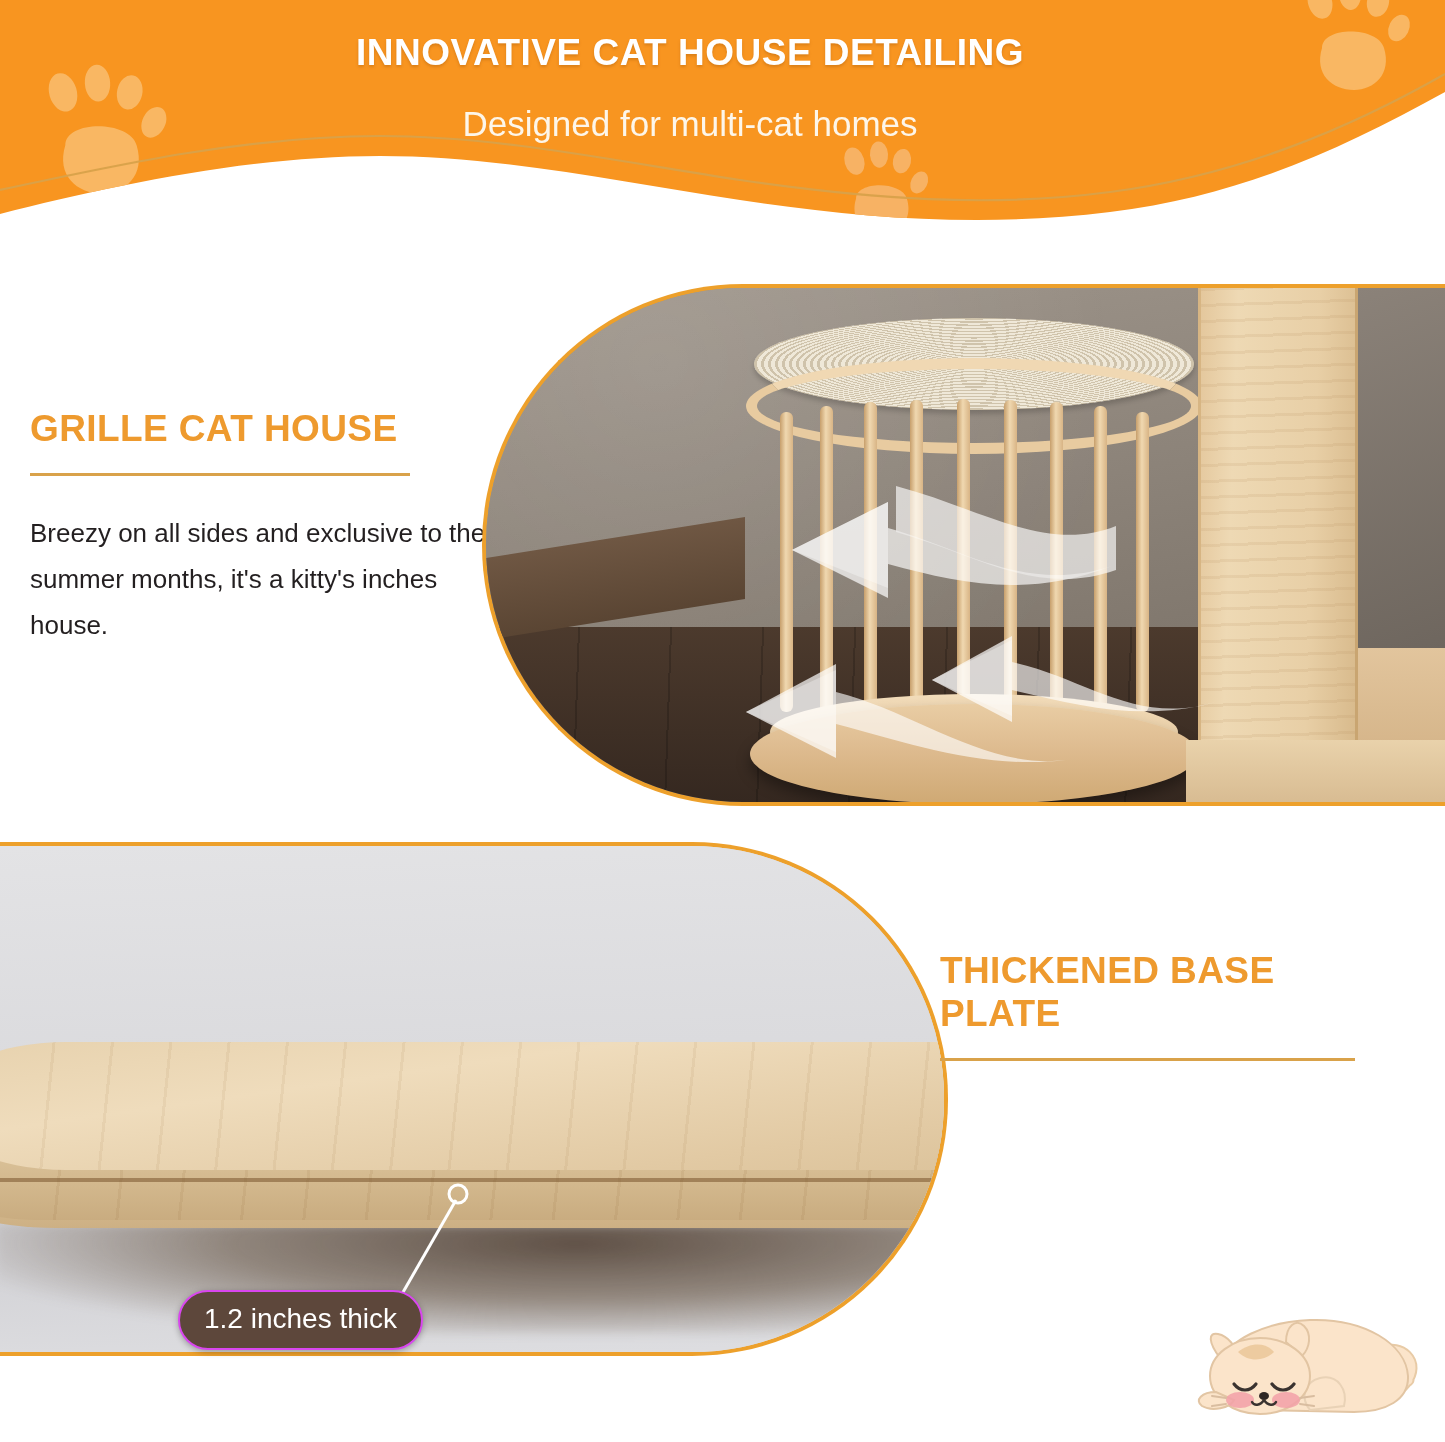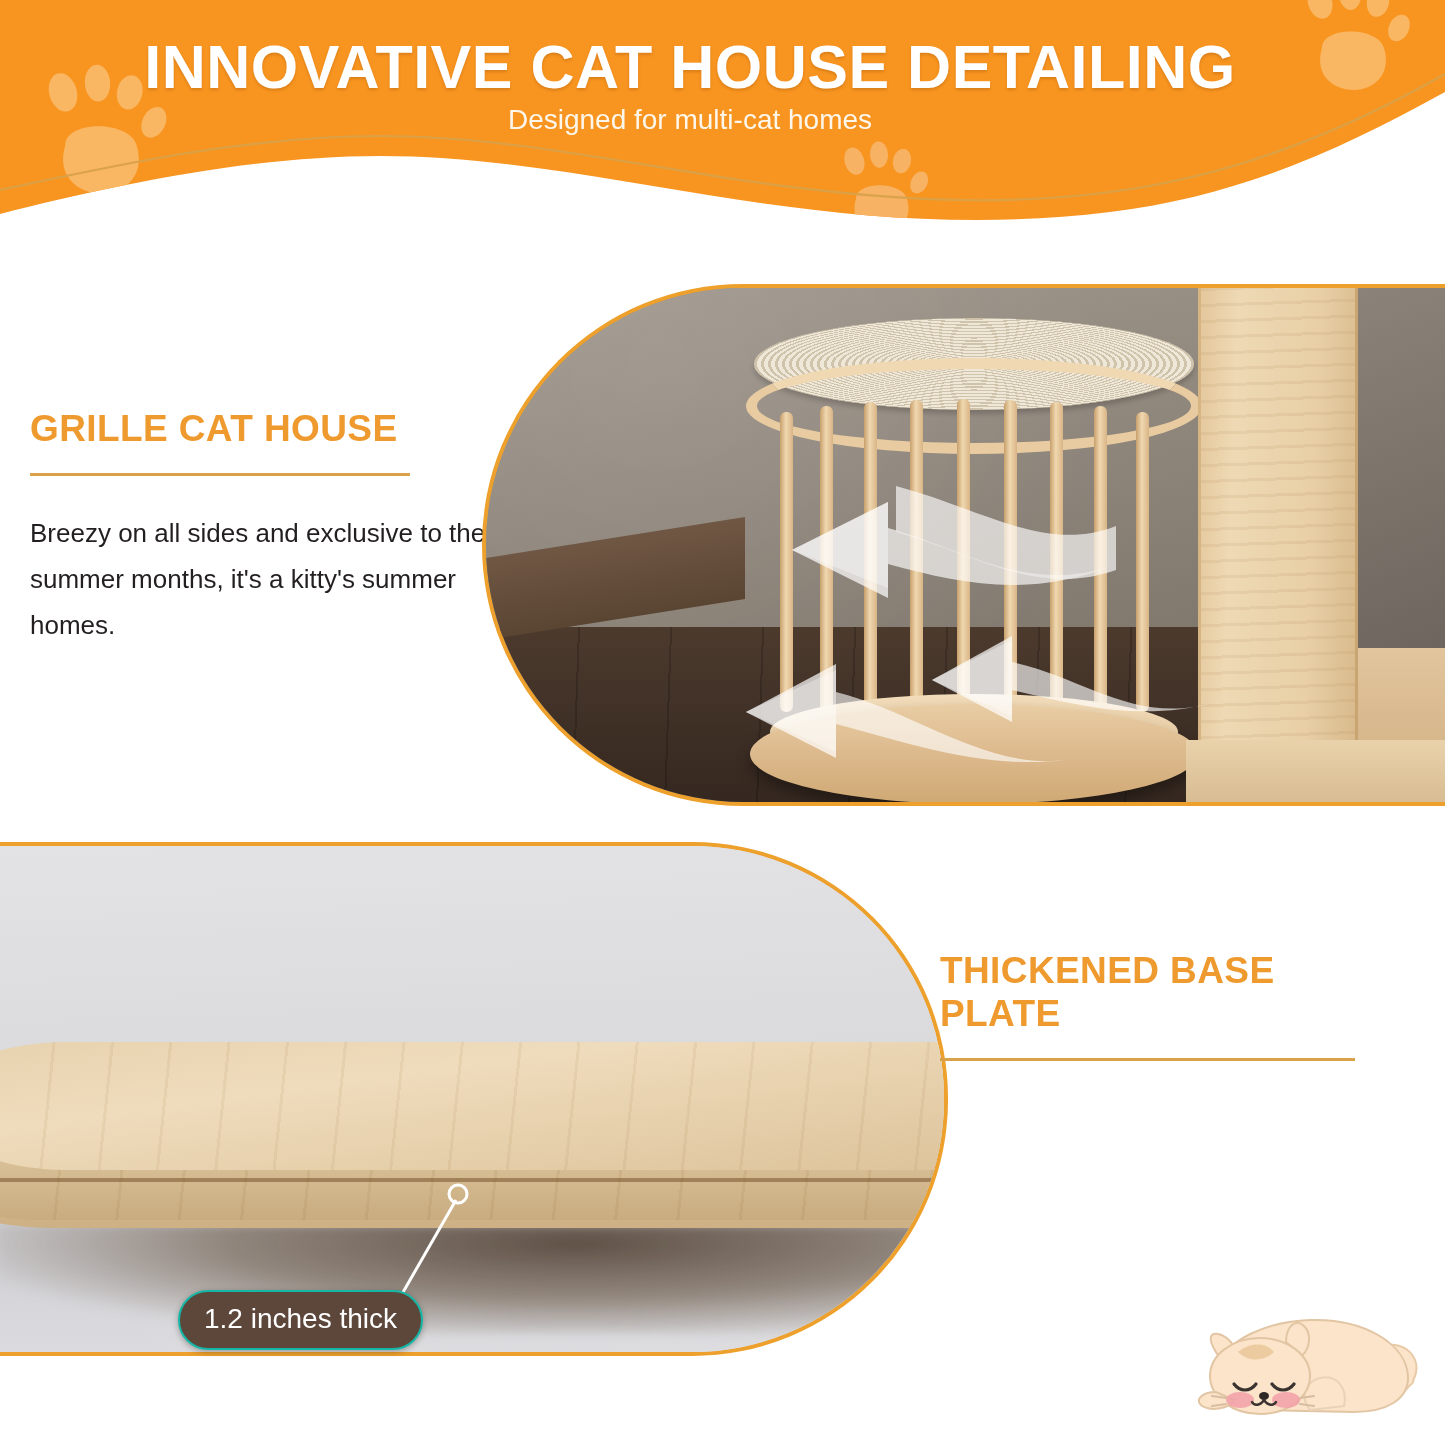--- a/index.html
+++ b/index.html
@@ -15,29 +15,29 @@
 
   
   #header{
     position:absolute; left:0; top:0; width:1445px; height:232px;
     overflow:hidden;
   }
   #header-bg{ position:absolute; left:0; top:0; width:1445px; height:232px; }
   #header-title{
     position:absolute; left:0; top:32px; width:1380px;
     text-align:center;
-    font-size:61px; font-weight:bold; letter-spacing:0.5px;
+    font-size:37px; font-weight:bold; letter-spacing:0.5px;
     color:#ffffff;
     text-shadow:0 2px 3px rgba(140,70,0,0.28);
     white-space:nowrap;
   }
   #header-subtitle{
     position:absolute; left:0; top:104px; width:1380px;
     text-align:center;
-    font-size:28px; font-weight:normal;
+    font-size:35px; font-weight:normal;
     color:#fdf6ea;
     white-space:nowrap;
   }
 
   
   #sec1-text{
     position:absolute; left:30px; top:408px; width:460px;
   }
   .feature-heading{
     color:#ee9a2e;
@@ -193,21 +193,21 @@
     position:absolute; left:0px; top:378px; width:1000px; height:110px;
     background:radial-gradient(ellipse at 58% 18%, rgba(70,52,38,0.82) 0%, rgba(90,70,50,0.55) 42%, rgba(160,150,145,0.0) 78%);
     filter:blur(5px);
   }
 
   
   #callout{
     position:absolute; left:178px; top:1290px;
     padding:11px 24px 13px;
     background:#5d473b;
-    border:2px solid #14b8a6;
+    border:2px solid #d946ef;
     border-radius:30px;
     color:#ffffff;
     font-size:28px;
     white-space:nowrap;
     box-shadow:0 2px 6px rgba(0,0,0,0.30);
   }
   #leader-svg{ position:absolute; left:380px; top:1178px; width:90px; height:130px; }
 
   #sec2-text{
     position:absolute; left:940px; top:950px; width:430px;
@@ -269,21 +269,21 @@
              C1240,175 1350,128 1445,74" fill="none" stroke="#D8A14A" stroke-width="2.2" opacity="0.95"></path>
   </svg>
 
   <div id="header-title">INNOVATIVE CAT HOUSE DETAILING</div>
   <div id="header-subtitle">Designed for multi-cat homes</div>
 </div>
 
 <div id="sec1-text">
   <div class="feature-heading">GRILLE CAT HOUSE</div>
   <div class="feature-rule"></div>
-  <div class="feature-body">Breezy on all sides and exclusive to the summer months, it's a kitty's summer homes.</div>
+  <div class="feature-body">Breezy on all sides and exclusive to the summer months, it's a kitty's inches house.</div>
 </div>
 
 <div id="photo1">
   <div class="ph-inner">
     <div class="p1-wall"></div>
     <div class="p1-floor"></div>
     <div class="p1-baseboard"></div>
 
     <div class="p1-house">
       <div class="p1-cushion"></div>

